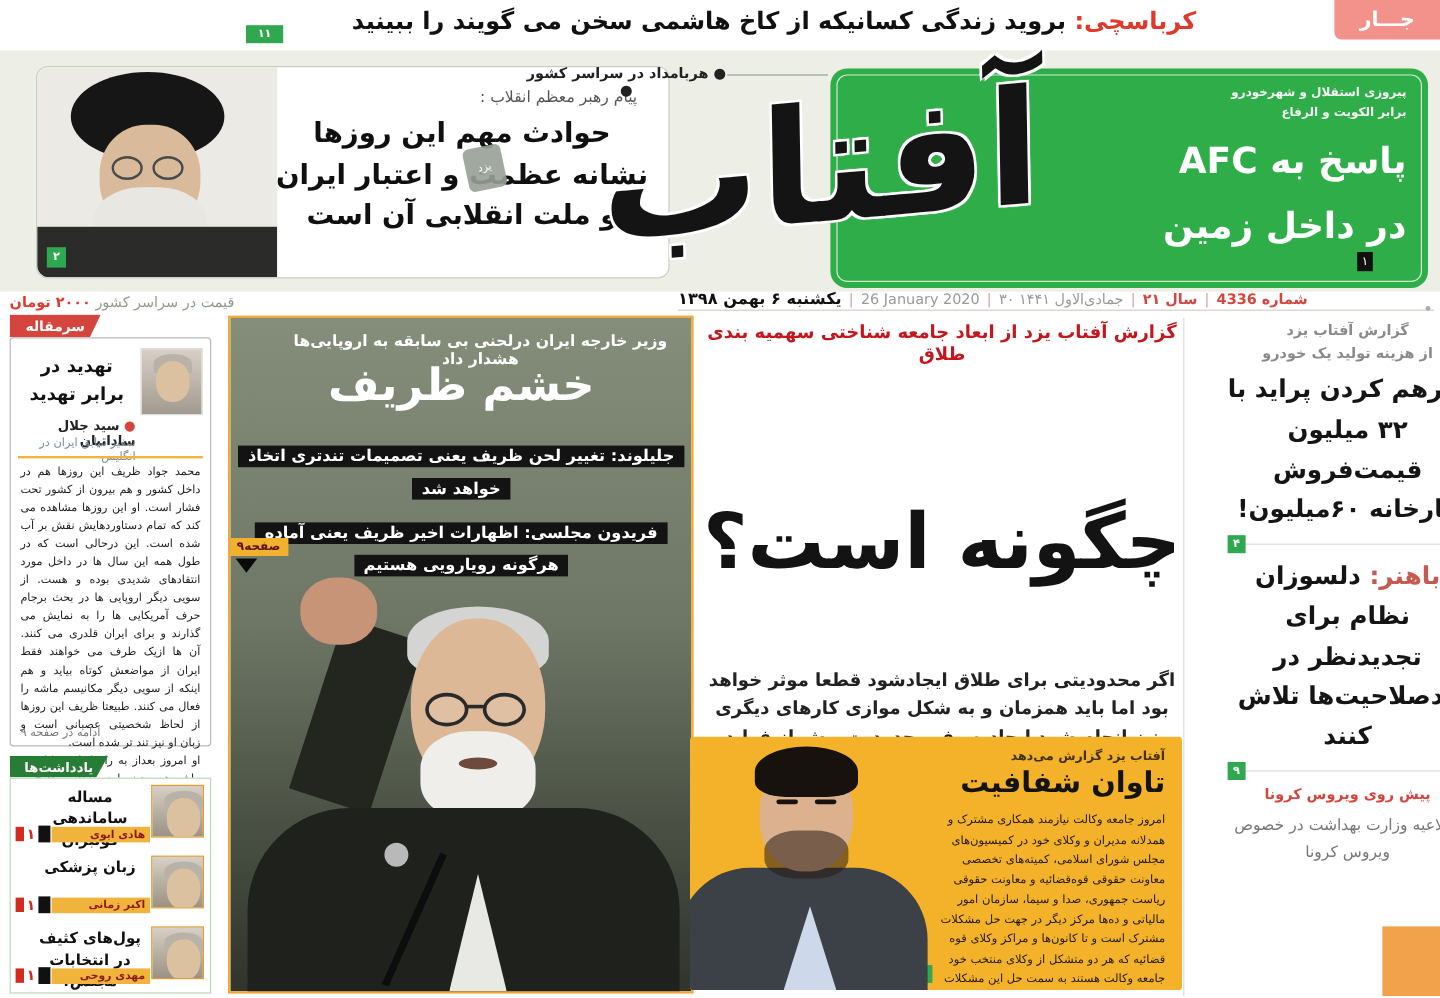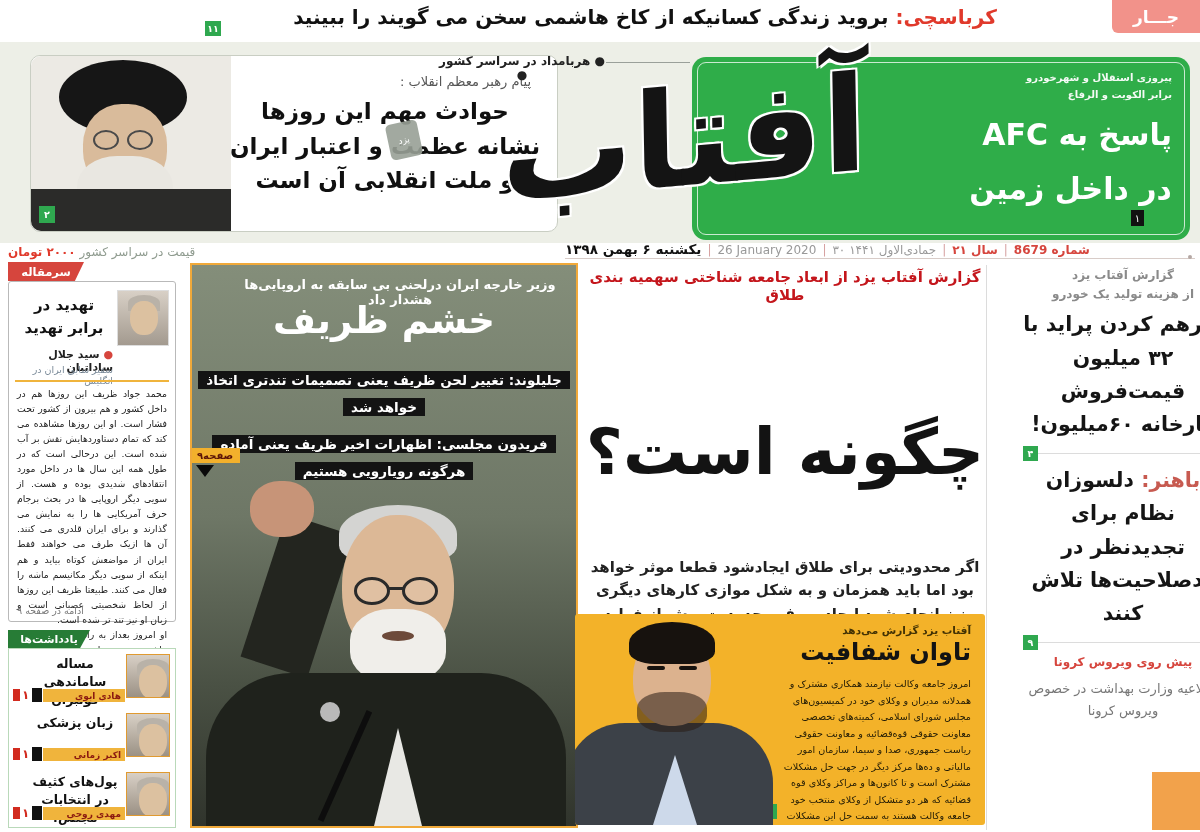--- a/index.html
+++ b/index.html
@@ -7,21 +7,21 @@
   #page{position:relative;width:1200px;height:832px;background:#fff;overflow:hidden;
         font-family:"DejaVu Sans",sans-serif;direction:rtl;}
   .abs{position:absolute;}
   .rtl{direction:rtl;}
   .pgbox{display:inline-flex;align-items:center;justify-content:center;
          background:#2fa84f;color:#fff;font-size:9.5px;font-weight:bold;}
   
   .top-banner{left:0;top:0;width:1200px;height:40px;background:#fff;}
   .tb-text{left:230px;top:5px;width:830px;font-size:20px;font-weight:bold;color:#111;text-align:center;}
   .tb-speaker{color:#e0392b;}
-  .tb-page{left:205px;top:21px;width:16px;height:15px;}
+  .tb-page{left:205px;top:21px;width:31px;height:15px;}
   .corner-tab{left:1112px;top:0;width:88px;height:33px;background:#f2928a;color:#fff;
               font-size:17px;font-weight:bold;display:flex;align-items:center;justify-content:center;
               border-bottom-left-radius:6px;}
   .orange-sq-top{left:1153px;top:57px;width:47px;height:33px;background:#f58220;}
   .orange-sq-bot{left:1152px;top:772px;width:48px;height:58px;background:#f2a24b;}
   
   .masthead{left:0;top:42px;width:1200px;height:201px;background:#edefe7;}
   .leader-card{left:30px;top:13px;width:528px;height:177px;background:#fff;
                border:1px solid #c9cec3;border-radius:10px;}
   .kh-photo{position:absolute;left:0;top:0;width:200px;height:175px;overflow:hidden;
@@ -217,21 +217,21 @@
   </div>
   <div class="abs dateline">
     <span class="dl-fa">یکشنبه ۶ بهمن ۱۳۹۸</span>
     <span class="dl-sep">|</span>
     <span>26 January 2020</span>
     <span class="dl-sep">|</span>
     <span>۳۰ جمادی‌الاول ۱۴۴۱</span>
     <span class="dl-sep">|</span>
     <span class="dl-red">سال ۲۱</span>
     <span class="dl-sep">|</span>
-    <span class="dl-red">شماره 8679</span>
+    <span class="dl-red">شماره 4336</span>
   </div>
   <div class="abs dateline-rule"></div>
   <div class="abs dl-dot"></div>
 
   <div class="abs ed-tab">سرمقاله</div>
   <div class="abs ed-box">
     <div class="ed-photo">
       <div class="face-hair"></div>
       <div class="face-head"></div>
     </div>

